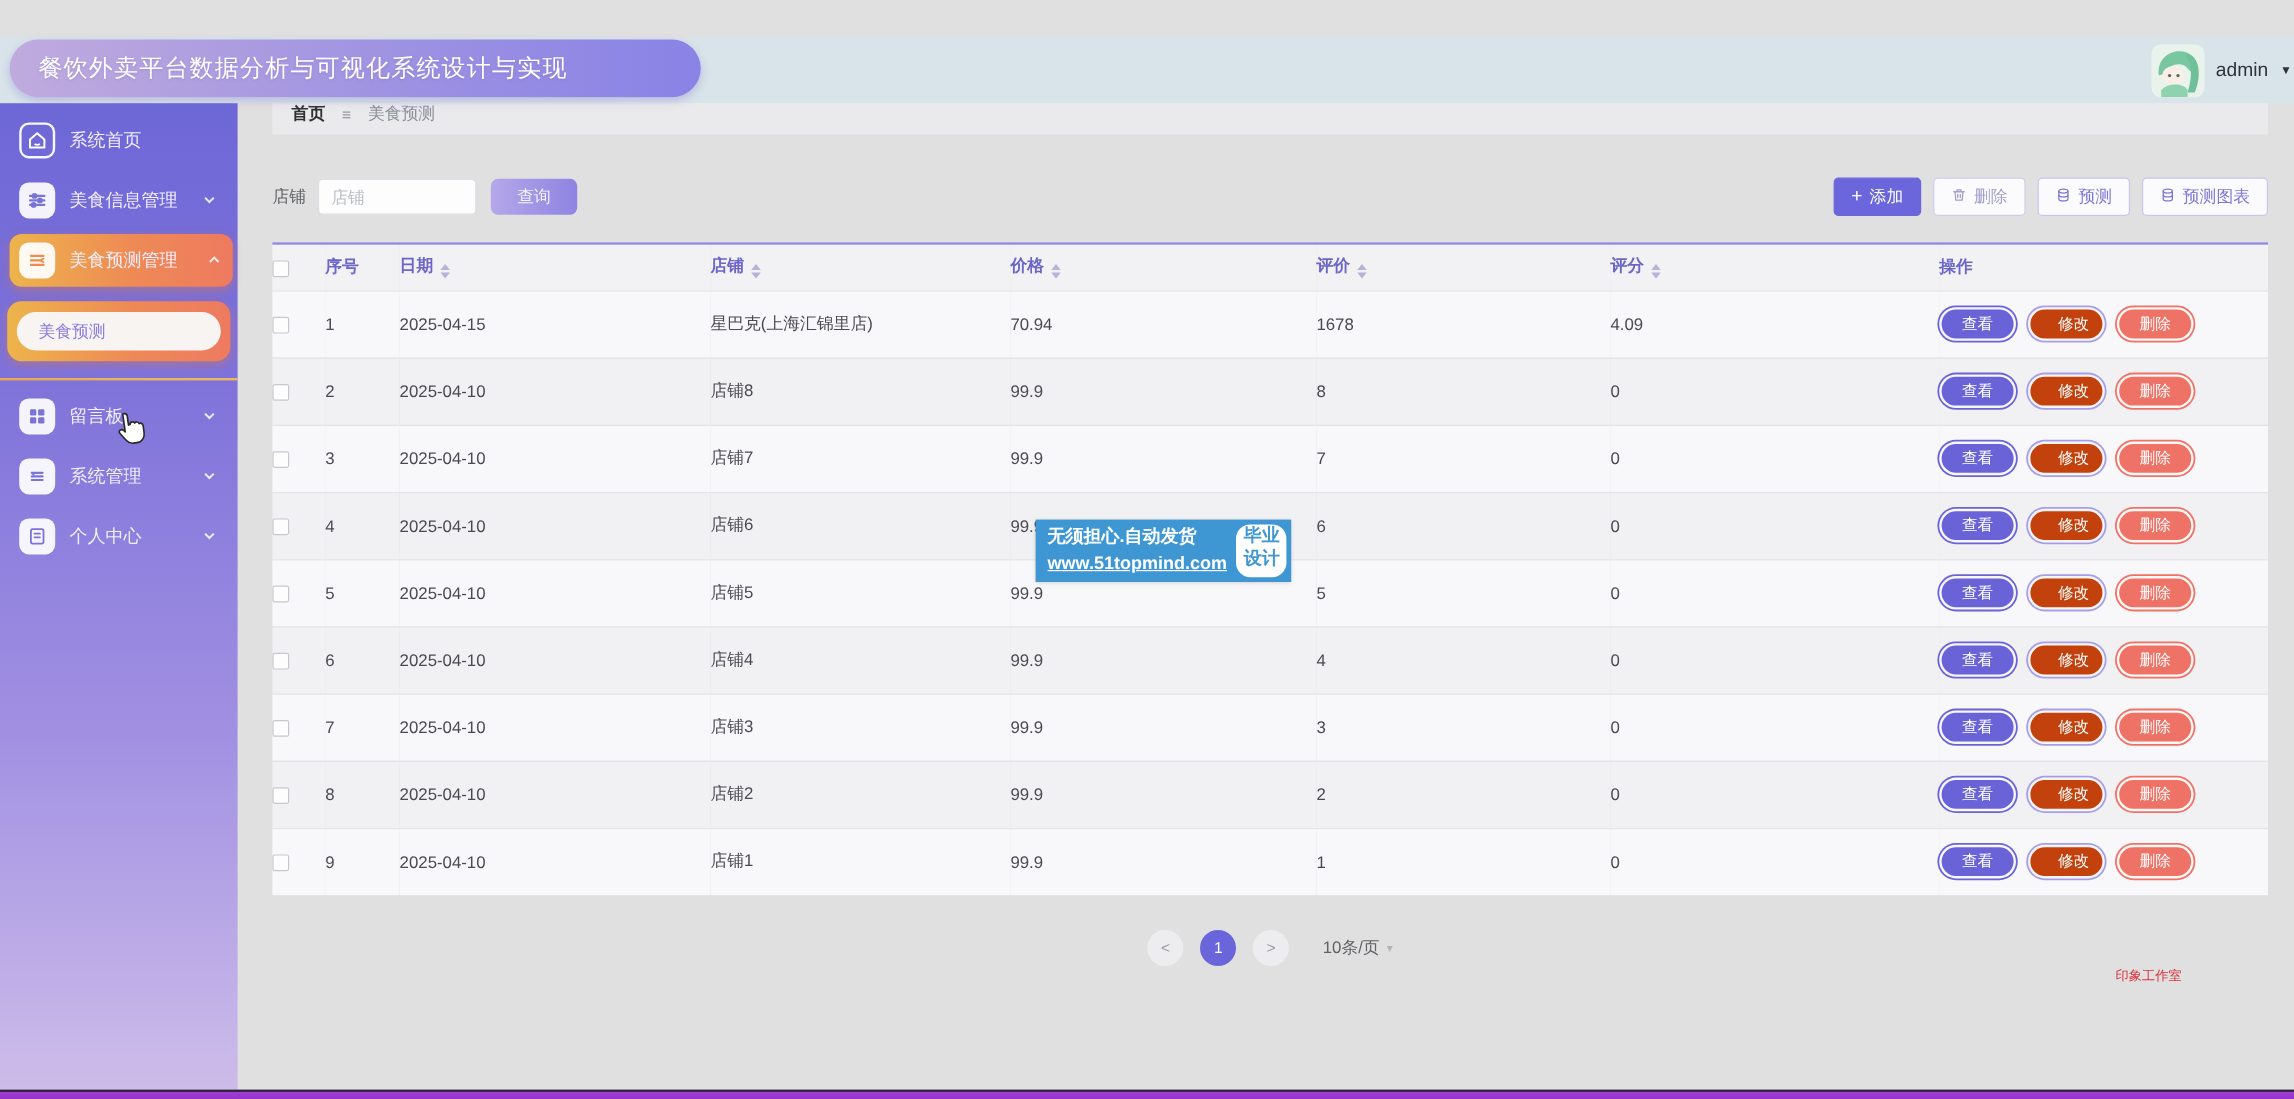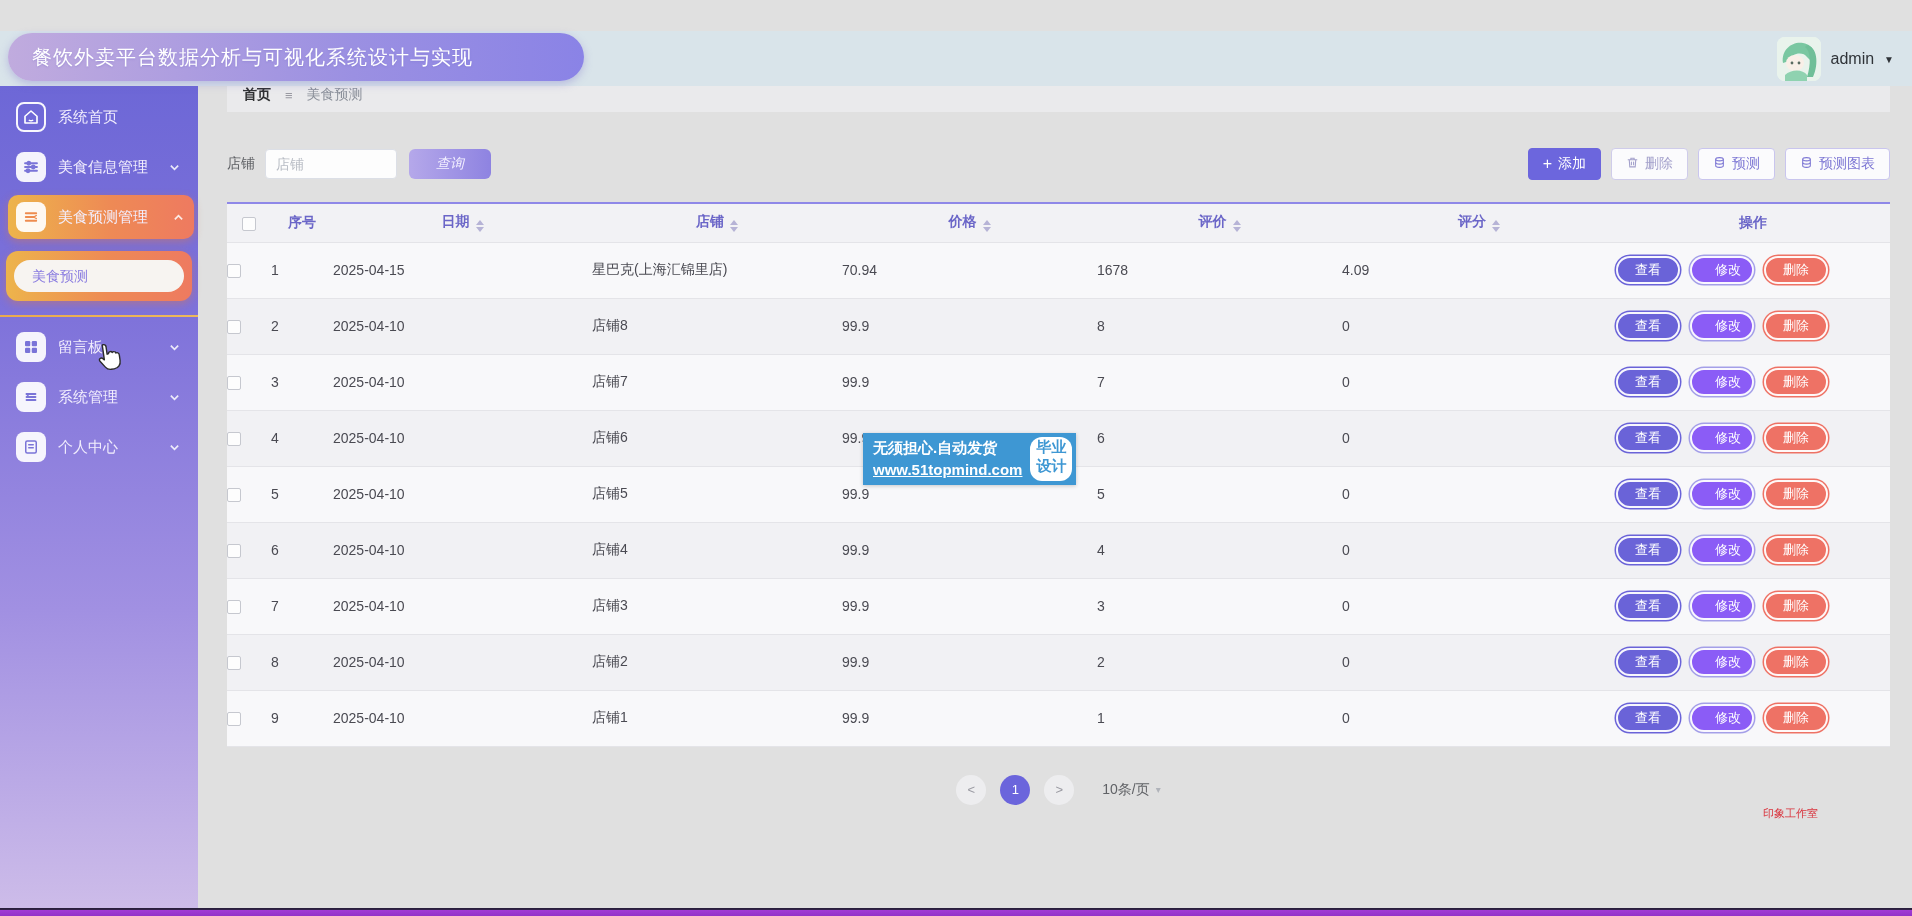--- a/index.html
+++ b/index.html
@@ -6,21 +6,21 @@
   html,body { width:1912px; height:916px; font-family:"Liberation Sans", sans-serif; }
   .page { position:relative; width:1912px; height:916px; background:#e0e0e0; overflow:hidden; }
 
   
   .topbar { position:absolute; top:0; left:0; width:100%; height:55px; background:#d9e4ea; z-index:5;margin-top:31px; }
   .title-pill { position:absolute; left:8px; top:2px; width:576px; height:48px; line-height:48px;
     border-radius:26px; padding-left:24px; color:#fff; font-size:20px; letter-spacing:1px;
     background:linear-gradient(90deg,#c0abde 0%, #9b90e2 60%, #8a83e6 100%);
     box-shadow:0 3px 8px rgba(120,110,200,.35); text-shadow:0 1px 2px rgba(120,110,200,.4);
     white-space:nowrap; overflow:hidden; }
-  .user-menu { position:absolute; right:18px; top:5px; height:46px; display:flex; align-items:center; gap:10px; cursor:pointer; }
+  .user-menu { position:absolute; right:2px; top:5px; height:46px; display:flex; align-items:center; gap:10px; cursor:pointer; }
   .avatar { width:44px; height:44px; border-radius:8px; overflow:hidden; background:#eaf4ee; flex:none; }
   .user-name { font-size:16px; color:#2f3338; }
   .user-caret { font-size:10px; color:#2f3338; }
 
   
   .sidebar { position:absolute; left:0; top:55px; width:198px; height:853px;
     background:linear-gradient(180deg,#6b66d6 0%, #7e72da 30%, #a190e2 65%, #cdbce9 100%);
     padding-top:40px; z-index:4; }
   .menu-item { position:relative; display:flex; align-items:center; gap:12px; height:44px;
     margin:0 8px 6px 8px; padding-left:8px; border-radius:10px; color:#f2eefd; font-size:15px; cursor:pointer; }
@@ -42,48 +42,48 @@
   .breadcrumb { height:34px; background:#eaeaec; display:flex; align-items:center; padding:0 16px;
     font-size:14px; color:#8a8f99; }
   .crumb-home { color:#303133; font-weight:bold; }
   .crumb-sep { margin:0 14px; color:#9a9aa2; font-size:13px; }
 
   .controls-row { margin-top:36px; height:32px; display:flex; align-items:center; }
   .filter-label { font-size:14px; color:#606266; margin-right:10px; }
   .filter-input { width:132px; height:30px; border:1px solid #dcdfe6; border-radius:4px;
     background:#fdfdfd; padding:0 10px; font-size:14px; color:#333; font-family:inherit; }
   .filter-input::placeholder { color:#b9bdc5; }
-  .btn-search { margin-left:12px; width:82px; height:30px; border:none; border-radius:6px;
-    background:linear-gradient(90deg,#b5a8ea,#8e83e1); color:#f3f0ff; font-size:14px; cursor:pointer; font-family:inherit;font-style:italic; }
+  .btn-search { margin-left:12px; width:72px; height:30px; border:none; border-radius:6px;
+    background:linear-gradient(90deg,#b5a8ea,#8e83e1); color:#f3f0ff; font-size:14px; cursor:pointer; font-family:inherit; }
   .toolbar { margin-left:auto; display:flex; gap:10px; }
   .tb-btn { height:32px; display:flex; align-items:center; gap:6px; padding:0 14px; border-radius:4px;
     font-size:14px; cursor:pointer; font-family:inherit; background:#fbfbfd; border:1px solid #c9c5ee; color:#7d77d4; }
   .tb-btn.primary { background:#6c66dd; border-color:#6c66dd; color:#fff; }
   .tb-btn.muted { color:#a3a0cb; border-color:#cfccea; }
   .tb-plus { font-size:16px; line-height:1; }
 
   
   .table-wrap { margin-top:22px; border-top:2px solid #8f88e8; }
   table { width:100%; border-collapse:collapse; table-layout:fixed; }
   thead th { height:38px; background:#f2f2f5; color:#6b66c8; font-size:14px; font-weight:bold;
-    text-align:center; border-bottom:1px solid #e4e4e8; }
+    text-align:left; border-bottom:1px solid #e4e4e8; }
   tbody td { height:56px; font-size:14px; color:#4a4a52; border-bottom:1px solid #e4e4e8; }
   tbody tr:nth-child(odd) { background:#f8f8fa; }
   tbody tr:nth-child(even) { background:#f1f1f4; }
   .cb { width:14px; height:14px; border:1px solid #c6c8cf; border-radius:2px; background:#fdfdfd;
     display:inline-block; vertical-align:middle; cursor:pointer; }
   .sort { display:inline-flex; flex-direction:column; gap:2px; margin-left:6px; vertical-align:1px; }
   .sort i { display:block; width:0; height:0; border-left:4px solid transparent; border-right:4px solid transparent; }
   .sort .up { border-bottom:5px solid #b6b3d6; }
   .sort .down { border-top:5px solid #b6b3d6; }
   .ops { display:flex; gap:10px; align-items:center; }
   .pill { width:64px; height:28px; border-radius:14px; border:2px solid rgba(255,255,255,.95);
     font-size:13px; color:#fff; cursor:pointer; font-family:inherit; padding:0; }
   .pill.view { background:#6a63d8; box-shadow:0 0 0 1.5px #6a63d8; }
-  .pill.edit { background:#8b5cf6; box-shadow:0 0 0 1.5px #a49fe8;padding-left:12px; }
+  .pill.edit { background:#c2410c; box-shadow:0 0 0 1.5px #a49fe8;padding-left:12px; }
   .pill.del  { background:#ee7265; box-shadow:0 0 0 1.5px #ee7265; }
 
   
   .pagination { margin-top:28px; display:flex; align-items:center; justify-content:center; gap:14px; }
   .pg-circle { width:30px; height:30px; border-radius:50%; background:#ededef; border:none;
     color:#9a9aa2; font-size:13px; cursor:pointer; font-family:inherit; }
   .pg-circle.current { background:#6b65dc; color:#fff; }
   .pg-size { font-size:14px; color:#606266; margin-left:14px; cursor:pointer; display:flex; align-items:center; gap:6px; }
   .pg-caret { font-size:10px; color:#b0b3ba; }
   .studio-footer { position:absolute; right:94px; top:806px; font-size:11px; color:#d9323c; z-index:6; }

